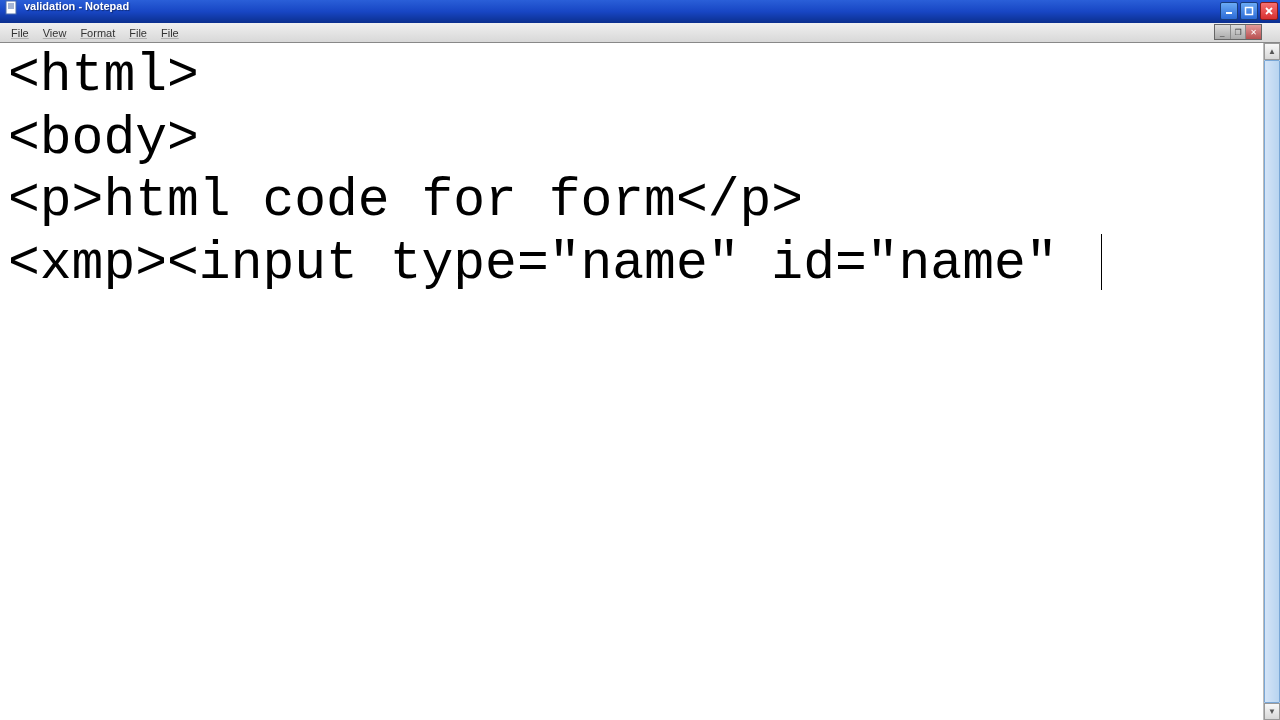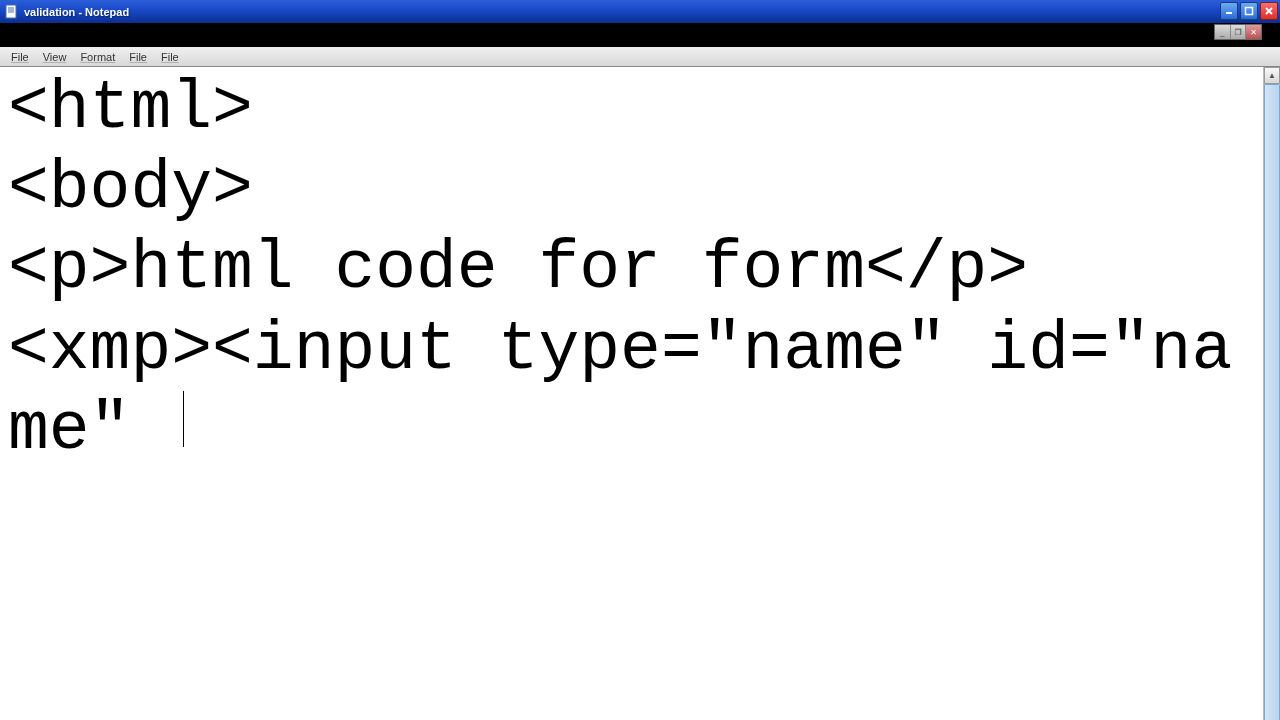--- a/index.html
+++ b/index.html
@@ -2,21 +2,21 @@
 <html><head>
 <meta charset="utf-8">
 <style>
   * { margin: 0; padding: 0; box-sizing: border-box; }
   html, body { width: 1280px; height: 720px; overflow: hidden; font-family: Tahoma, sans-serif; background: #000; }
   
   .titlebar {
     height: 23px;
     background: linear-gradient(to bottom, #2a5fd8 0%, #1846c4 50%, #0b2f8e 100%);
     display: flex;
-    align-items: center;
+    align-items: flex-start;
     color: #fff;
     font-size: 11px;
     font-weight: bold;
     padding-left: 4px;
     position: relative;
   }
   .titlebar-icon {
     width: 16px; height: 16px;
     margin-right: 4px;
     display: inline-flex;
@@ -50,40 +50,39 @@
   
   .menubar {
     height: 20px;
     background: linear-gradient(to bottom, #f0f0f0, #d8d8d8);
     border-bottom: 1px solid #888;
     display: flex;
     align-items: center;
     font-size: 11px;
     padding-left: 4px;
     color: #333;
-    margin-top: 24px;
   }
   .menubar span {
     padding: 2px 7px;
     cursor: pointer;
     text-decoration: underline;
     text-decoration-color: rgba(0,0,0,0.2);
   }
   
   .editor-area {
     position: relative;
     height: calc(720px - 23px - 20px);
     background: #fff;
     display: flex;
   }
   .text-content {
     flex: 1;
     padding: 2px 8px;
     font-family: "Lucida Console", "Courier New", monospace;
-    font-size: 68px;
+    font-size: 53px;
     line-height: 1.18;
     white-space: pre-wrap;
     word-break: break-all;
     color: #000;
     position: relative;
     overflow: hidden;
   }
   .cursor {
     display: inline-block;
     width: 1px;

